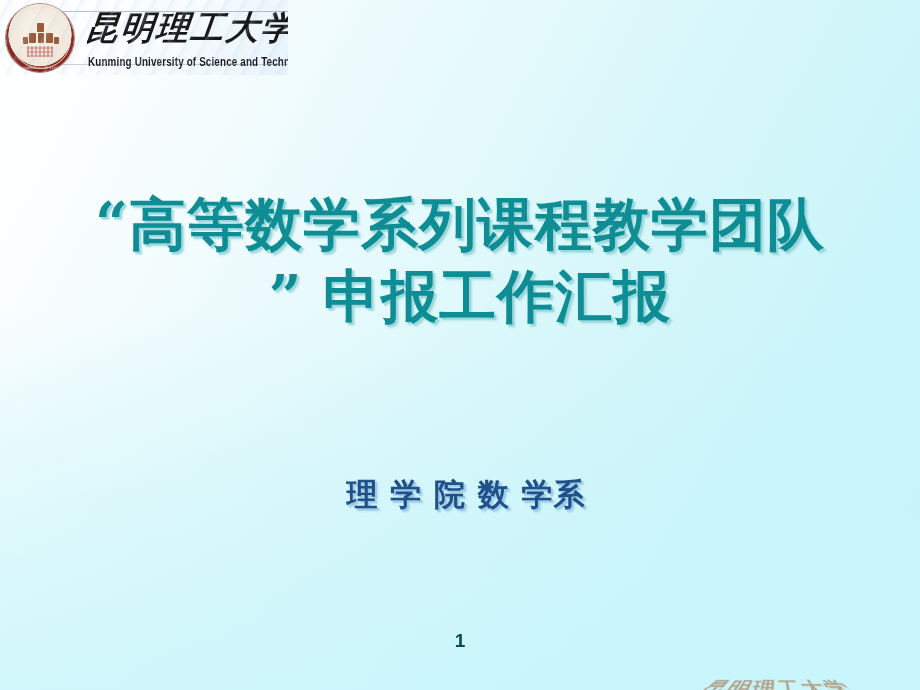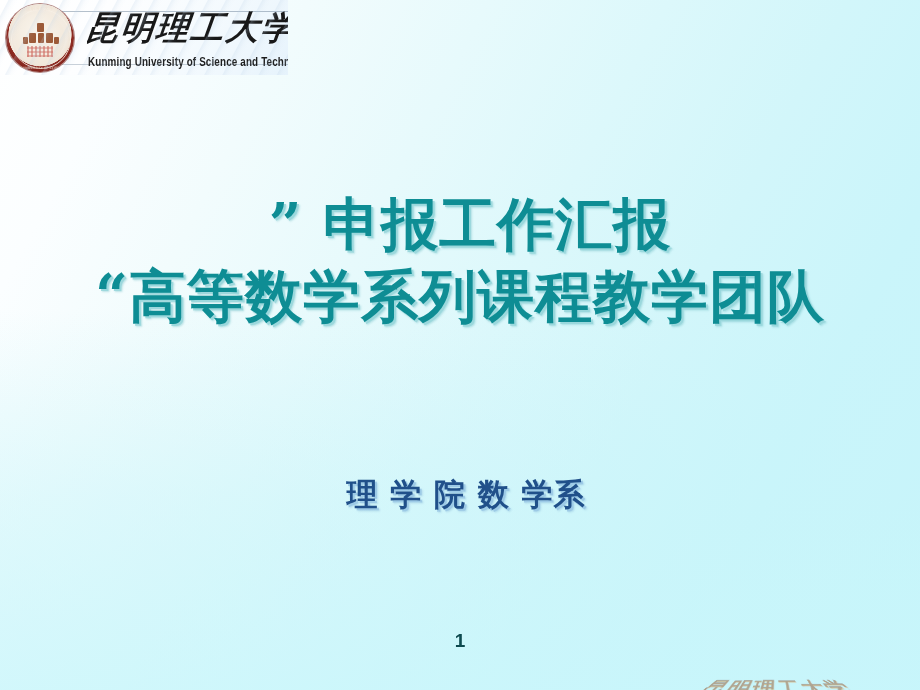--- a/index.html
+++ b/index.html
@@ -310,22 +310,22 @@
       <div class="mtn m6"></div>
       <div class="seal-stamp"></div>
       <div class="seal-arc-bottom">KUNMING UNIVERSITY OF SCIENCE AND TECHNOLOGY</div>
     </div>
 
     <div class="uni-cn">昆明理工大学</div>
     <div class="uni-en">Kunming University of Science and Technology</div>
   </div>
 
   <div class="title-block">
+    <div class="title-line">“高等数学系列课程教学团队</div>
     <div class="title-line title-line-2">” 申报工作汇报</div>
-    <div class="title-line">“高等数学系列课程教学团队</div>
   </div>
 
   <div class="subtitle-block">
     <div class="sub-org">理 学 院 数 学系</div>
   </div>
 
   <div class="page-number">1</div>
 
   <div class="watermark">
     <div class="wm-text-2">理学院数学系</div>

